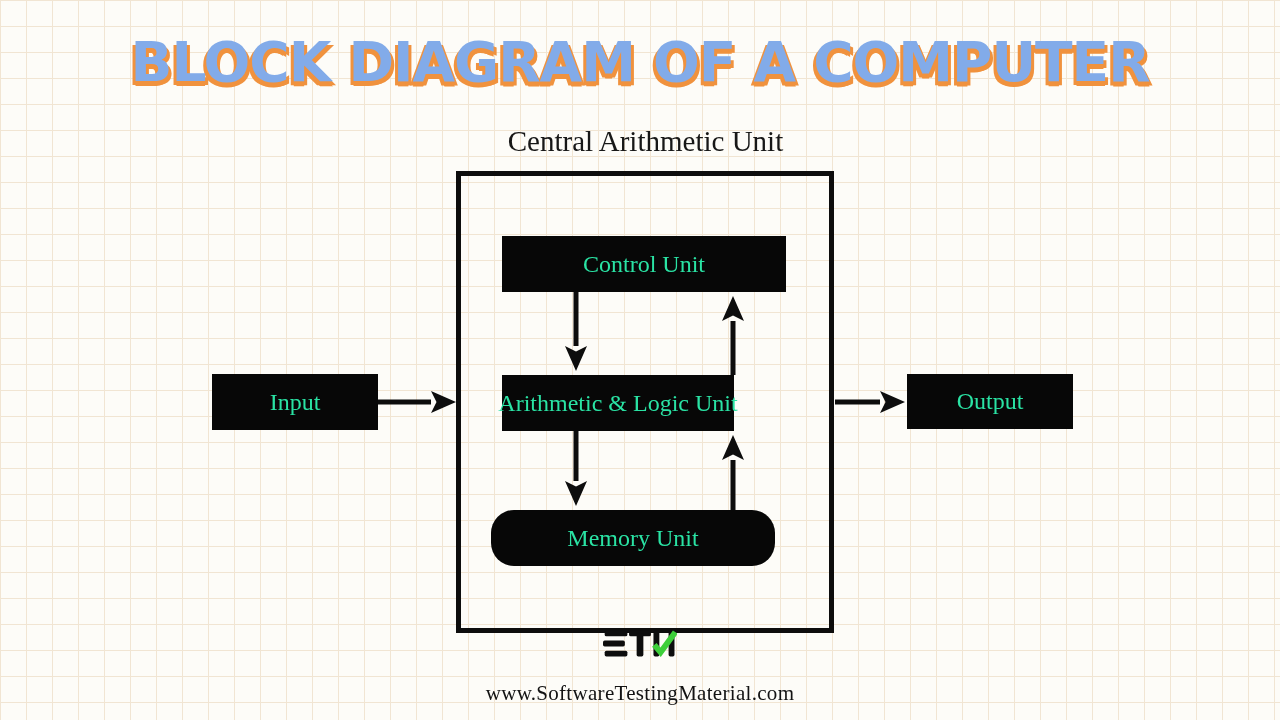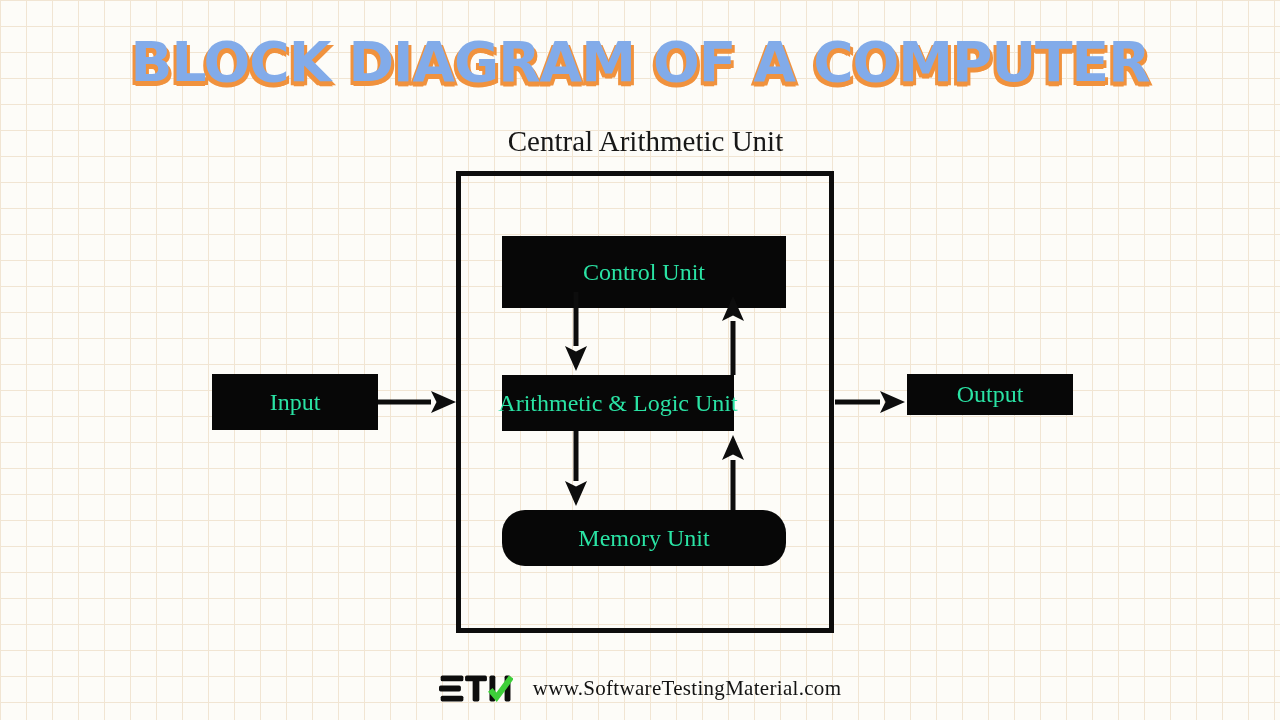--- a/index.html
+++ b/index.html
@@ -55,37 +55,38 @@
   .block{
     position:absolute;
     background:var(--block-bg);
     color:var(--block-text);
     display:flex;
     align-items:center;
     justify-content:center;
     font-size:24px;
     white-space:nowrap;
   }
-  .block-control{ left:502px; top:236px; width:284px; height:72px;justify-content:center; }
+  .block-control{ left:502px; top:236px; width:284px; height:56px;justify-content:center; }
   .block-alu    { left:502px; top:375px; width:232px; height:56px; }
-  .block-memory { left:502px; top:510px; width:284px; height:56px;border-radius:23px; }
+  .block-memory { left:491px; top:510px; width:284px; height:56px;border-radius:23px; }
   .block-input  { left:212px; top:374px; width:166px; height:56px;align-items:center; }
-  .block-output { left:907px; top:374px; width:166px; height:41px; }
+  .block-output { left:907px; top:374px; width:166px; height:55px; }
   .arrows{
     position:absolute; left:0; top:0; width:1280px; height:720px;
     pointer-events:none;
   }
   .arrows line{ stroke:var(--line-black); stroke-width:5; }
   .footer{
     position:absolute;
     left:0; bottom:14px; width:1280px;
     display:flex;
     align-items:center;
     justify-content:center;
     gap:20px;
+    flex-direction:column;
   }
   .footer .url{
     font-size:21px;
     color:#131313;
     letter-spacing:0.3px;
   }
 </style>
 </head>
 <body>
 

